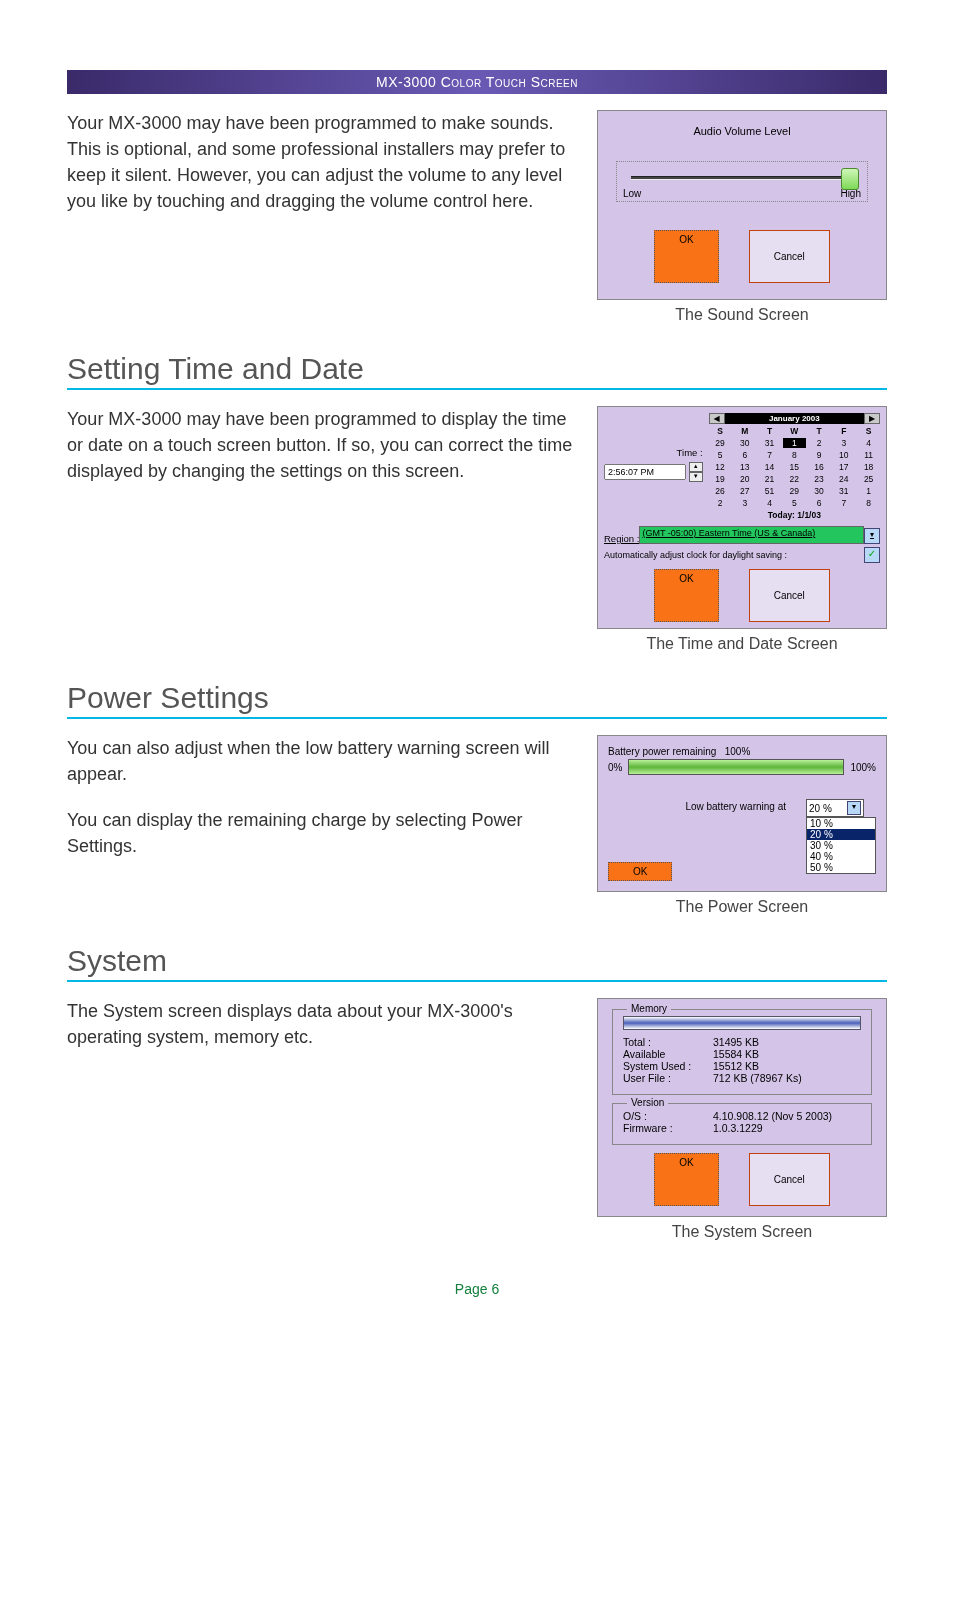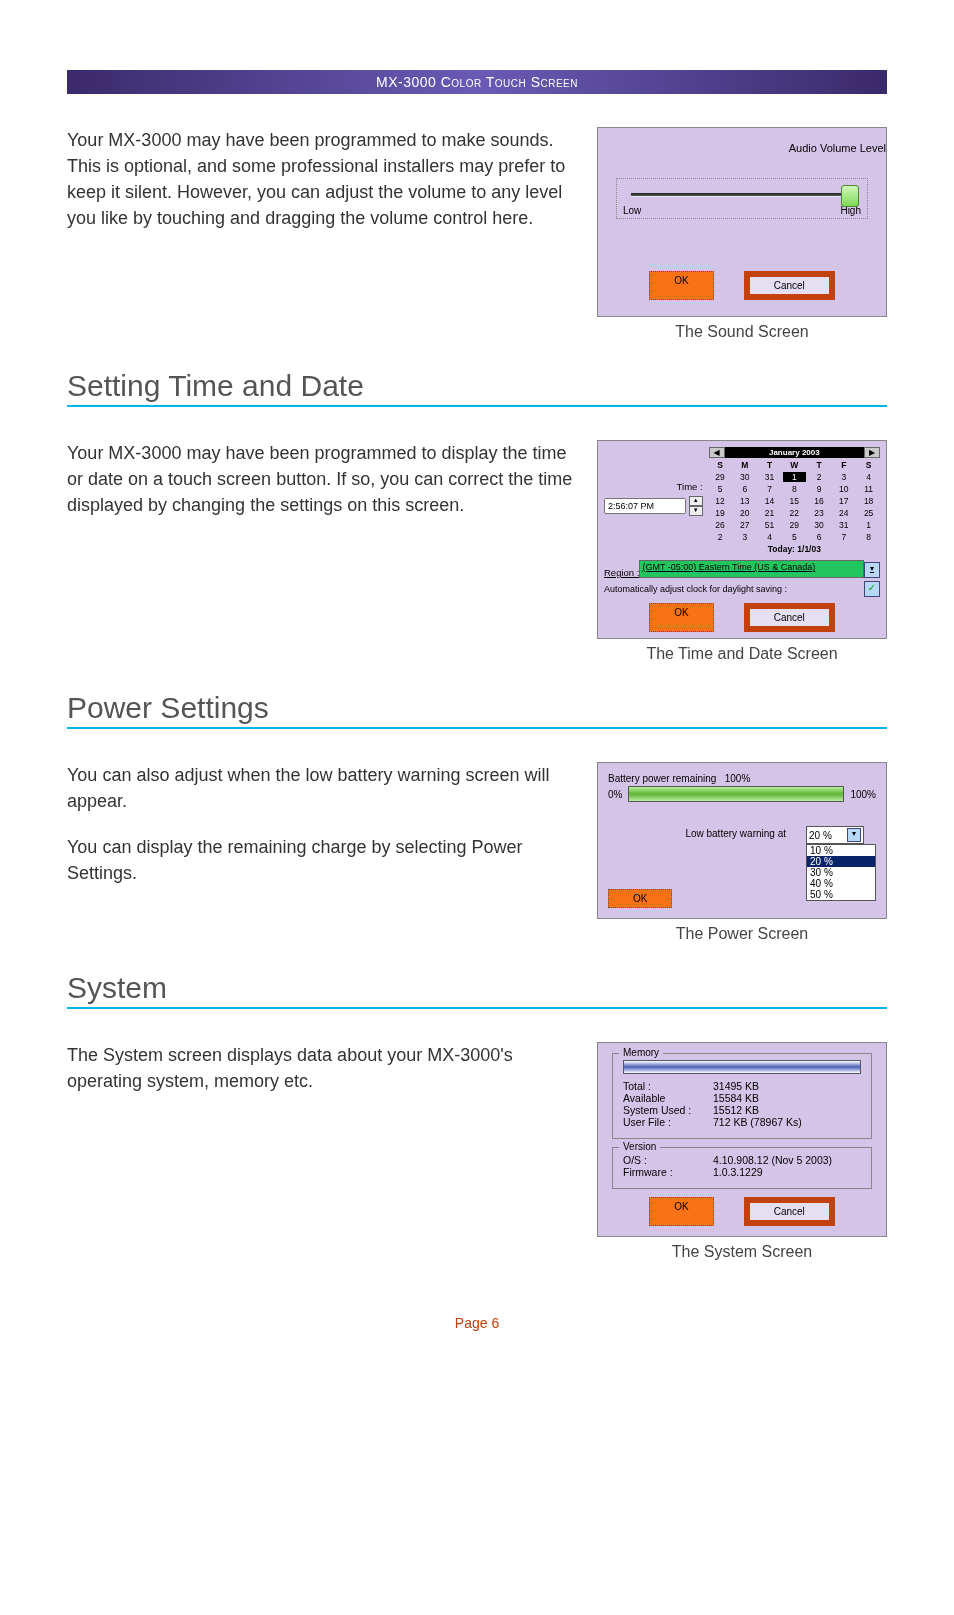--- a/index.html
+++ b/index.html
@@ -25,21 +25,21 @@
   }
   h2 {
     font-weight: 300;
     font-size: 30px;
     color: #555;
     margin: 28px 0 2px 0;
     padding-bottom: 2px;
     border-bottom: 2px solid #00b7e5;
   }
   .section-body {
-    margin-top: 33px;
+    margin-top: 16px;
     display: flex;
     gap: 20px;
     align-items: flex-start;
   }
   .section-text {
     flex: 1;
     font-size: 18px;
     line-height: 1.45;
     color: #333;
   }
@@ -60,28 +60,28 @@
     background: #d4c5e8;
     border: 1px solid #888;
     width: 100%;
     box-sizing: border-box;
     font-family: Tahoma, sans-serif;
     font-size: 10px;
     color: #000;
   }
   
   .sound-panel { height: 190px; position: relative; }
-  .sound-title { text-align: right; padding-top: 14px; font-size: 11px; }
+  .sound-title { text-align: center; padding-top: 14px; font-size: 11px; }
   .slider-wrap { margin: 24px 18px 4px 18px; border: 1px dotted #888; padding: 8px 4px 2px 4px; position: relative; }
   .slider-track { height: 2px; background: #444; border-top:1px solid #222; border-bottom:1px solid #eee; position: relative; margin: 6px 10px 8px 10px; }
   .slider-thumb { position: absolute; top:-9px; right:-6px; width:16px; height:20px; background: linear-gradient(#cff7b8,#7ed957); border:1px solid #4a8a2a; border-radius:3px; }
   .slider-labels { display:flex; justify-content:space-between; font-size:10px; padding:0 2px; }
   .btn-row { position:absolute; bottom:16px; left:0; right:0; display:flex; justify-content:center; gap:30px; }
   .btn { border:1px dotted #555; background:#f97316; padding:3px 24px; font-size:10px; }
-  .btn-solid { border:6px solid #c2410c; background:#e6def1; padding:3px 24px; font-size:10px;}
+  .btn-solid { border:1px solid #c2410c; background:#e6def1; padding:20px 24px; font-size:10px;}
   
   .time-panel { padding:6px; font-size:9.5px; }
   .tp-top { display:flex; gap:6px; }
   .tp-left { flex:0 0 98px; text-align:right; padding-top:34px; }
   .tp-left input { width:74px; font-size:9px; }
   .spin { display:inline-block; vertical-align:middle; }
   .spin-btn { display:block; width:12px; height:8px; border:1px solid #666; background:#eee; font-size:6px; line-height:6px; text-align:center;}
   .cal { flex:1; }
   .cal-header { display:flex; align-items:center; background:#000; color:#fff; font-size:8px; }
   .cal-nav { background:#c9c9c9; color:#000; width:14px; text-align:center; border:1px solid #666;}
@@ -106,26 +106,26 @@
   .pp-low-label { padding-top:2px; }
   .pp-dd { width:52px; border:1px solid #555; background:#fff; padding:1px 2px; display:flex; justify-content:space-between; align-items:center;}
   .pp-dd-arrow { width:12px;height:12px;background:#b8d8f8;border:1px solid #447;text-align:center;font-size:8px;line-height:10px;}
   .pp-list { width:68px; border:1px solid #555; background:#fff;}
   .pp-list div { padding:0 3px; }
   .pp-list .sel { background:#0a246a; color:#fff;}
   .pp-ok { margin-top:-12px; }
   
   .sys-panel { padding:10px 14px; font-size:10.5px;}
   .sys-fieldset { border:1px solid #888; padding:6px 10px 10px 10px; margin-bottom:8px; position:relative;}
-  .sys-legend { position:absolute; top:-7px; left:6px; background:#d4c5e8; padding:0 4px; font-size:10px;}
+  .sys-legend { position:absolute; top:-7px; left:14px; background:#d4c5e8; padding:0 4px; font-size:10px;}
   .sys-bar { height:12px; background:linear-gradient(#fff,#4a5fb8,#fff); border:1px solid #556; margin-bottom:6px;}
   .sys-row { display:flex; }
   .sys-k { width:90px; }
   .sys-btns { display:flex; justify-content:center; gap:30px; margin-top:8px;}
-  .page-no { text-align:center; font-size:14px; margin-top:54px; color:#c2410c;}
+  .page-no { text-align:center; font-size:14px; margin-top:40px; color:#15803d;}
 </style>
 </head>
 <body>
 
 <div class="page">
   <div class="header-bar">MX-3000 Color Touch Screen</div>
 
   <div class="section-body">
     <div class="section-text">
       <p>Your MX-3000 may have been programmed to make sounds. This is optional, and some professional installers may prefer to keep it silent. However, you can adjust the volume to any level you like by touching and dragging the volume control here.</p>

